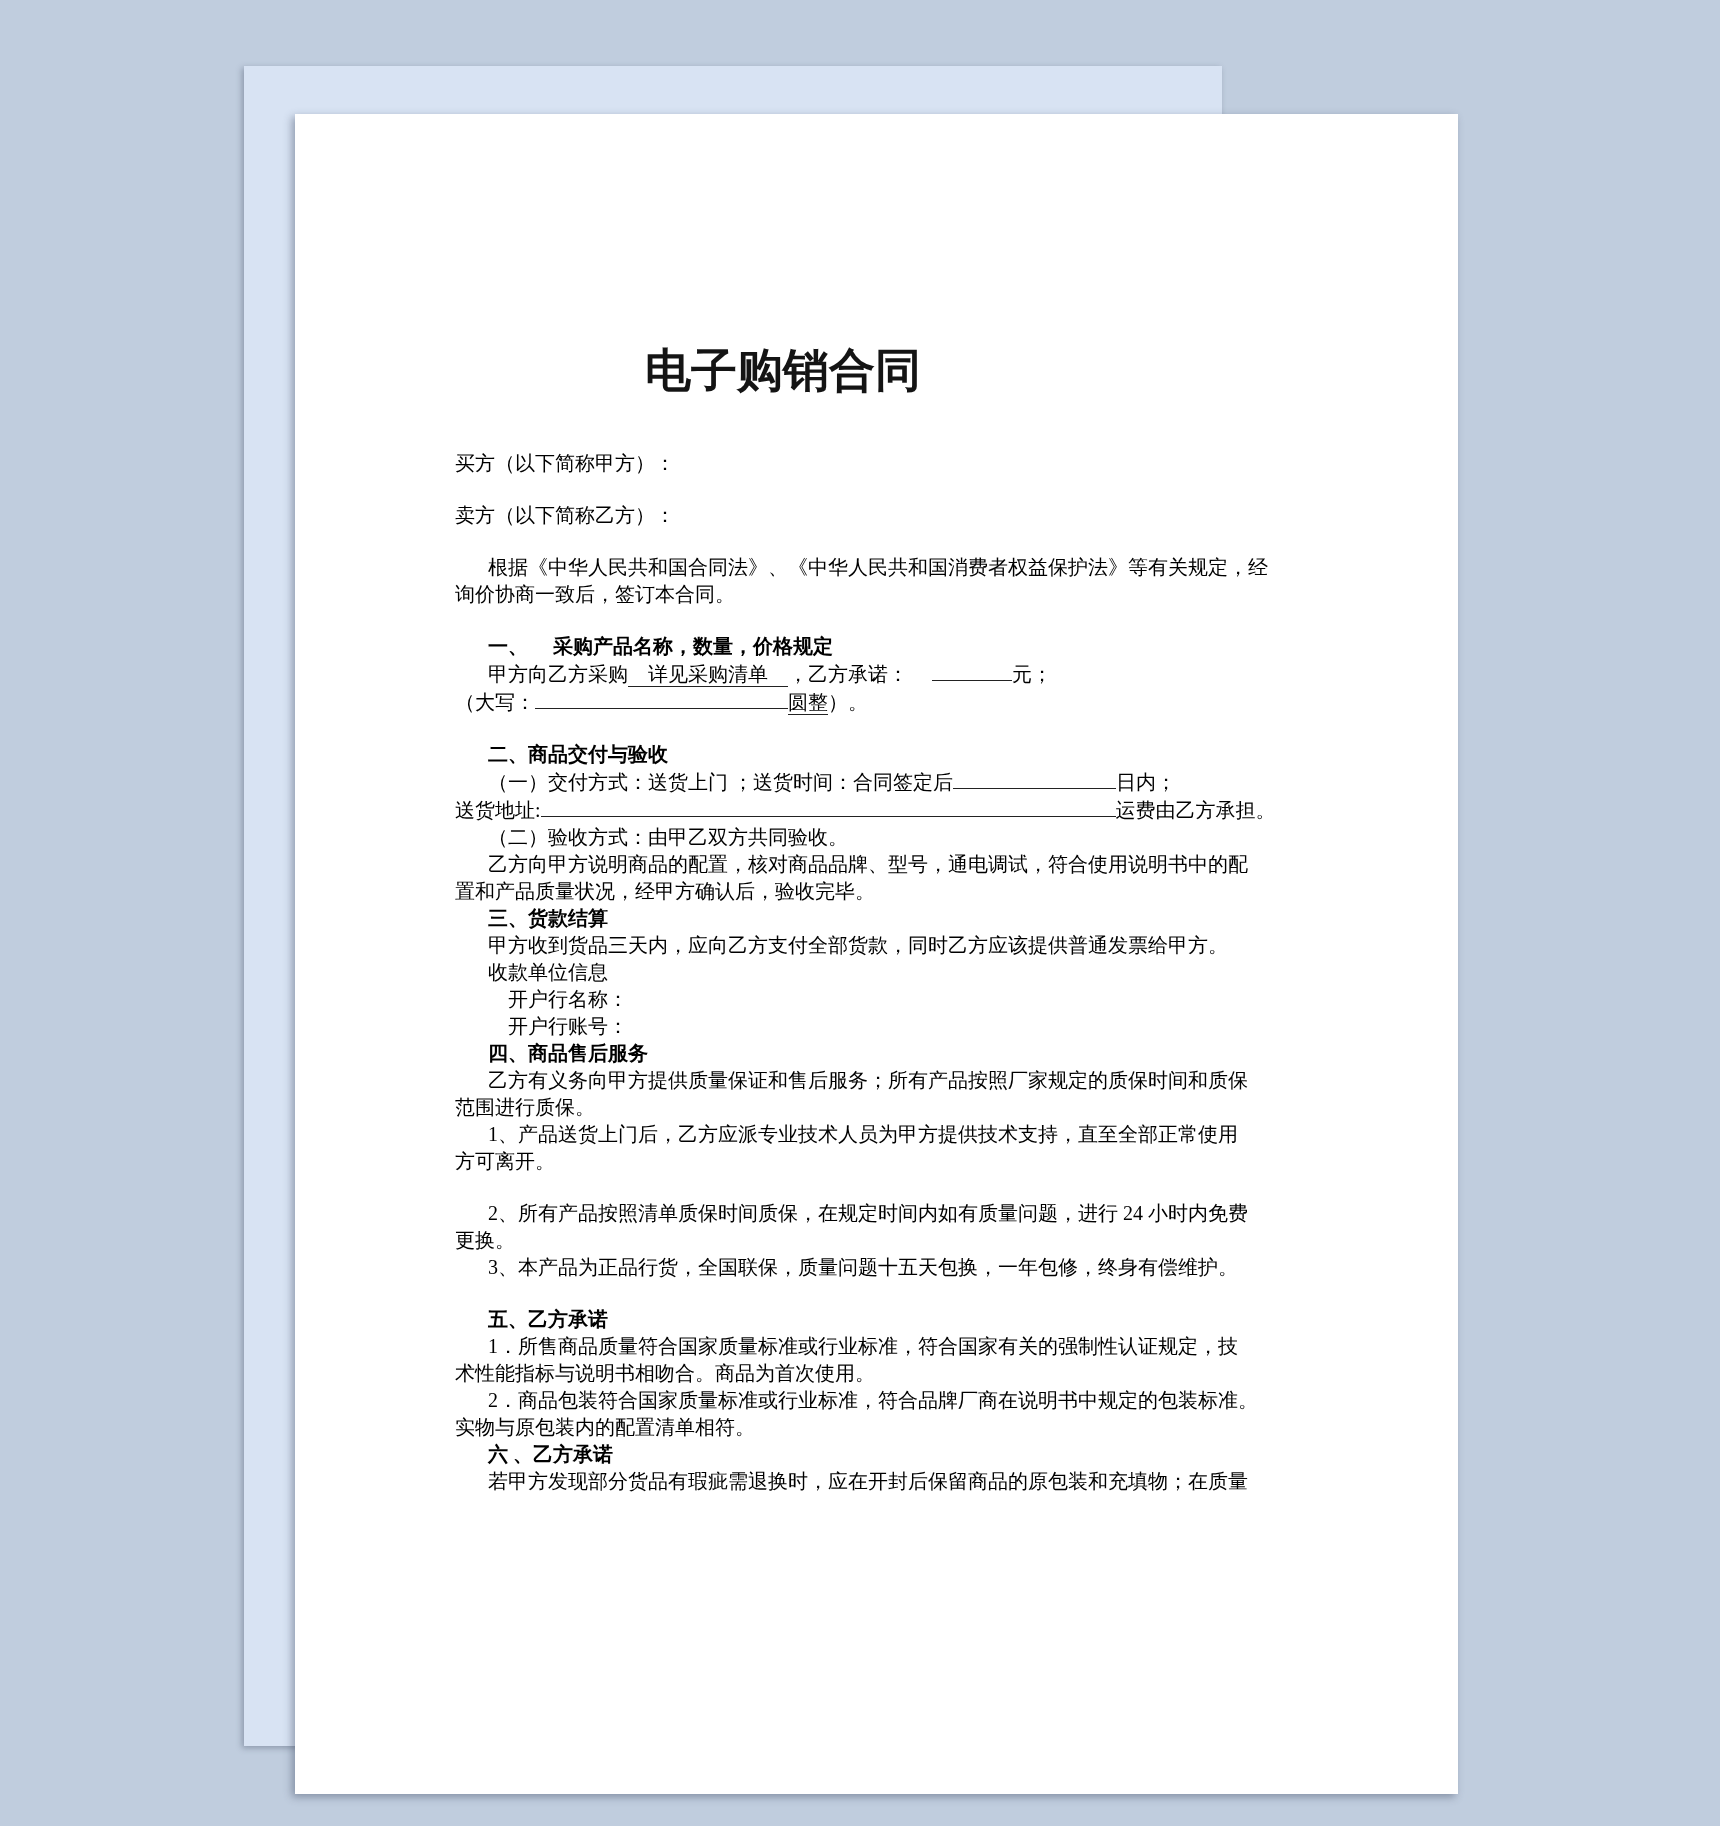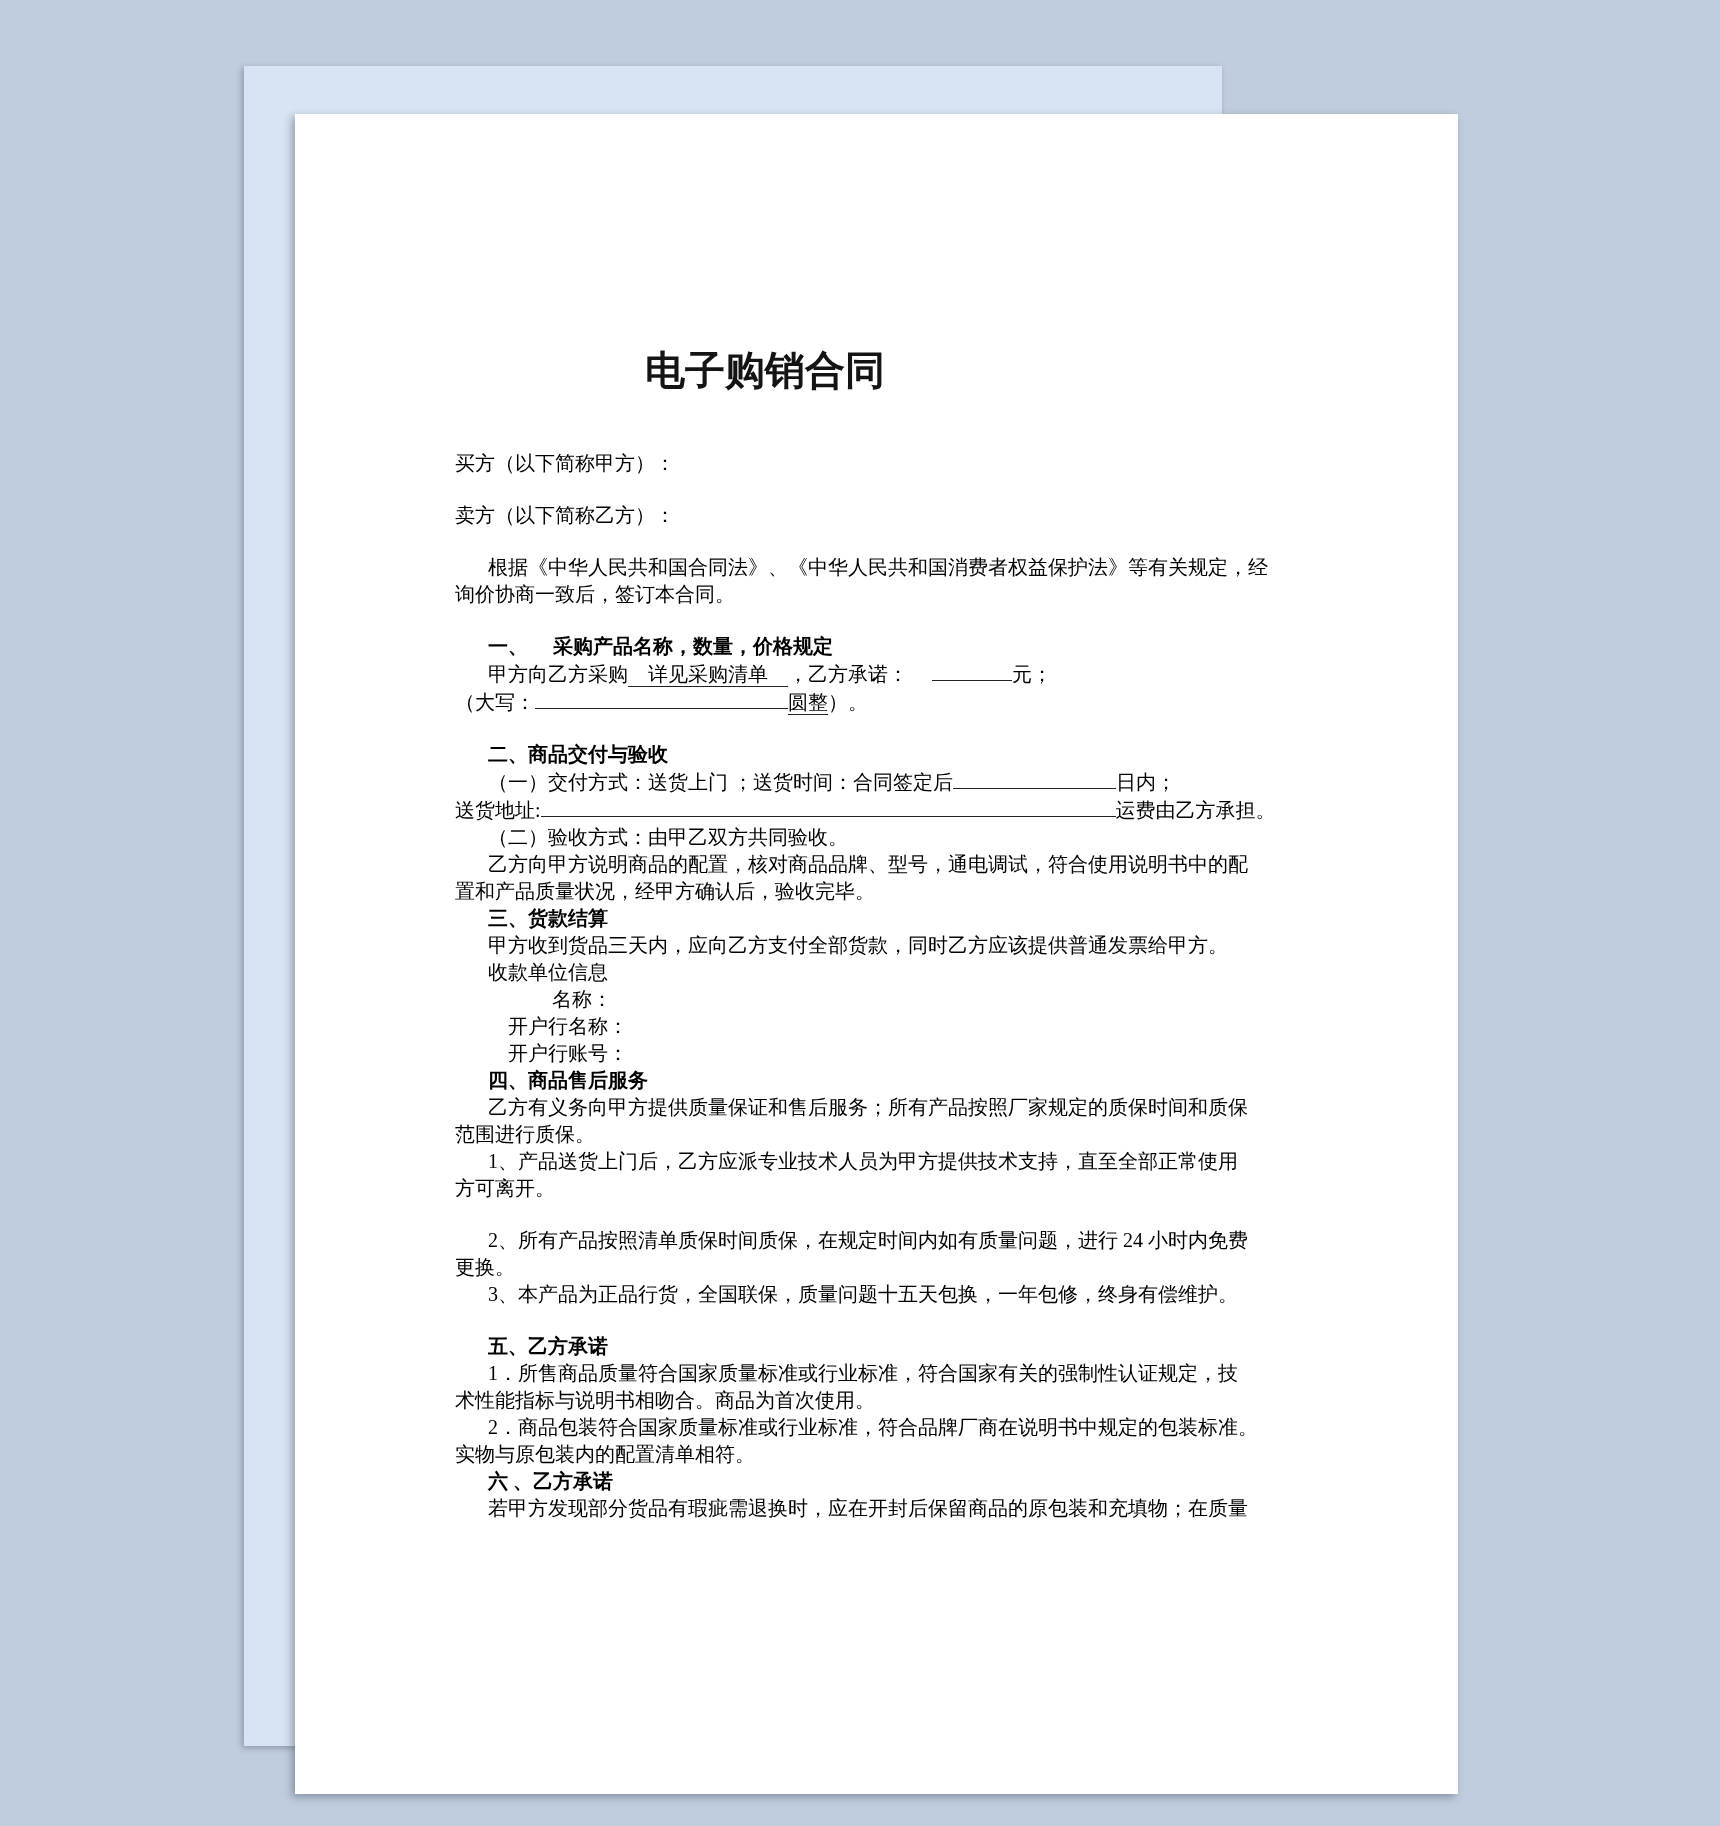--- a/index.html
+++ b/index.html
@@ -27,21 +27,21 @@
   .doc-content {
     position:absolute;
     left:160px; top:0;
     width:900px;
     color:#1b1b1b;
   }
   .doc-title {
     margin:231px 0 53px 190px;
     width:-moz-fit-content;
     width:fit-content;
-    font-size:40px;
+    font-size:46px;
     line-height:52px;
     font-weight:bold;
     white-space:nowrap;
     color:#141414;
   }
   .line {
     font-size:20px;
     line-height:27px;
     white-space:nowrap;
     color:#000000;
@@ -80,21 +80,20 @@
         <div class="line"><span>（大写：</span><span class="blank" style="width: 253px;"></span><span class="u">圆整</span><span>）。</span></div>
         <div class="line gap ind bold"><span>二、商品交付与验收</span></div>
         <div class="line ind"><span>（一）交付方式：送货上门 ；送货时间：合同签定后</span><span class="blank" style="width: 163px;"></span><span>日内；</span></div>
         <div class="line"><span>送货地址:</span><span class="blank" style="width: 575px;"></span><span>运费由乙方承担。</span></div>
         <div class="line ind"><span>（二）验收方式：由甲乙双方共同验收。</span></div>
         <div class="line ind"><span>乙方向甲方说明商品的配置，核对商品品牌、型号，通电调试，符合使用说明书中的配</span></div>
         <div class="line"><span>置和产品质量状况，经甲方确认后，验收完毕。</span></div>
         <div class="line ind bold"><span>三、货款结算</span></div>
         <div class="line ind"><span>甲方收到货品三天内，应向乙方支付全部货款，同时乙方应该提供普通发票给甲方。</span></div>
         <div class="line ind"><span>收款单位信息</span></div>
-        <div class="line" style="padding-left: 97px;"><span>名称：</span></div>
         <div class="line" style="padding-left: 53px;"><span>开户行名称：</span></div>
         <div class="line" style="padding-left: 53px;"><span>开户行账号：</span></div>
         <div class="line ind bold"><span>四、商品售后服务</span></div>
         <div class="line ind"><span>乙方有义务向甲方提供质量保证和售后服务；所有产品按照厂家规定的质保时间和质保</span></div>
         <div class="line"><span>范围进行质保。</span></div>
         <div class="line ind"><span>1、产品送货上门后，乙方应派专业技术人员为甲方提供技术支持，直至全部正常使用</span></div>
         <div class="line"><span>方可离开。</span></div>
         <div class="line gap ind"><span>2、所有产品按照清单质保时间质保，在规定时间内如有质量问题，进行 24 小时内免费</span></div>
         <div class="line"><span>更换。</span></div>
         <div class="line ind"><span>3、本产品为正品行货，全国联保，质量问题十五天包换，一年包修，终身有偿维护。</span></div>

